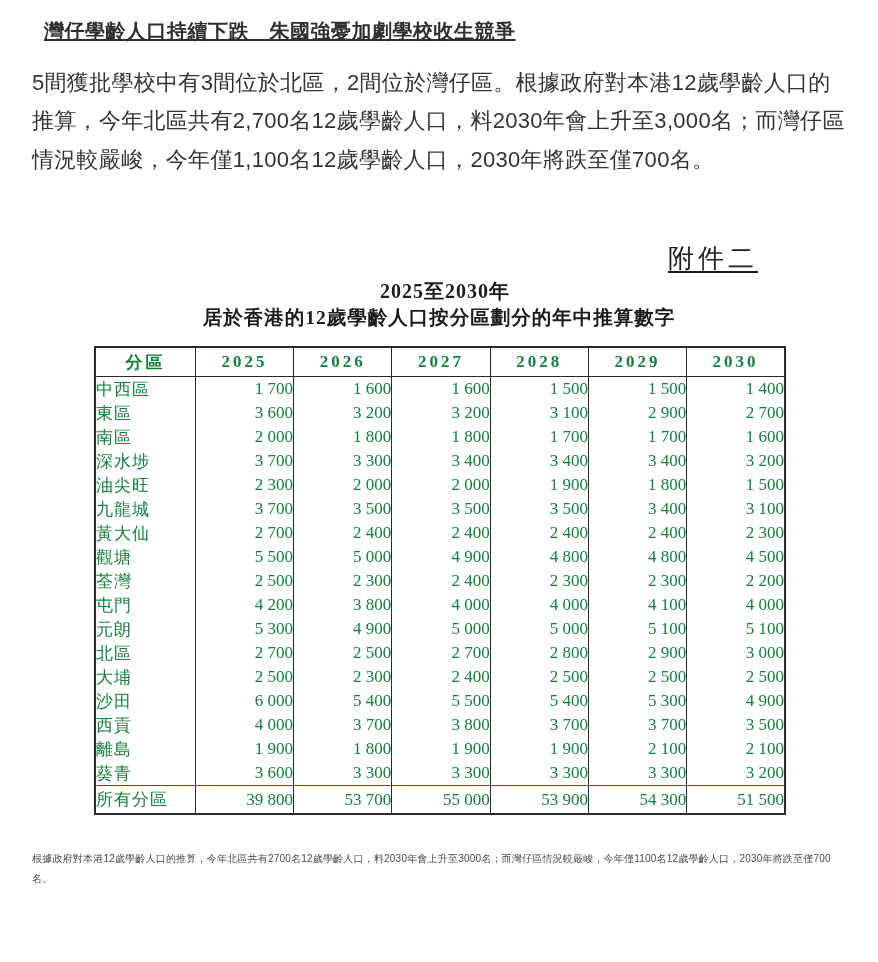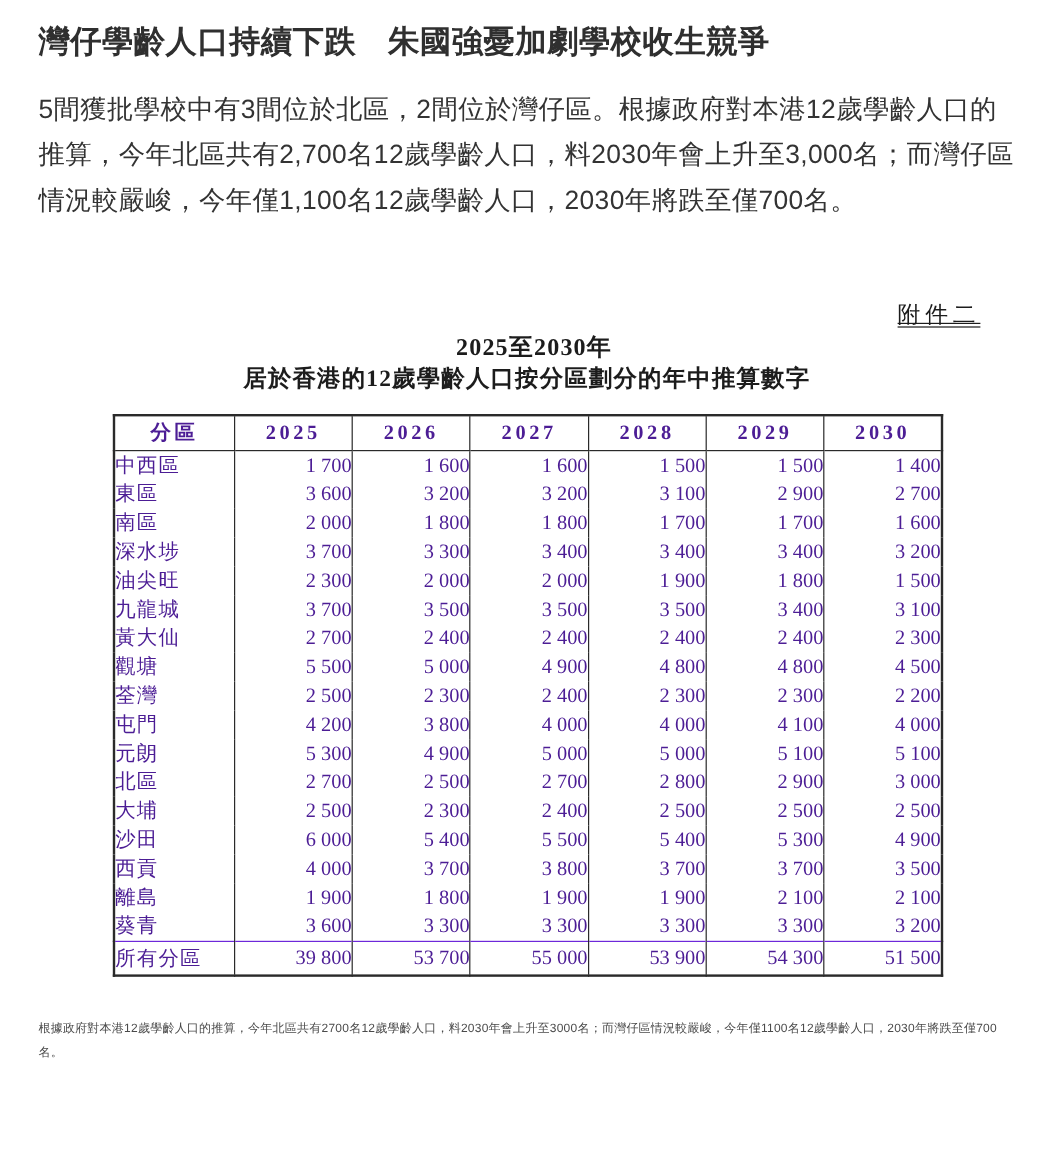--- a/index.html
+++ b/index.html
@@ -8,46 +8,46 @@
     background: #ffffff;
     width: 878px;
     height: 962px;
     overflow: hidden;
     font-family: "Liberation Sans", sans-serif;
   }
   .article {
     width: 878px;
   }
   .headline {
-    margin: 18px 32px 0 32px;
-    font-size: 26px;
+    margin: 18px 32px 0 44px;
+    font-size: 20px;
     font-weight: 700;
     color: #2f2f2f;
     letter-spacing: 0.5px;
     line-height: 1.3;
+    text-decoration: underline;
   }
   .lead {
     margin: 20px 32px 0 32px;
     font-size: 22px;
     color: #333333;
     line-height: 1.74;
     letter-spacing: 0.3px;
   }
   
   .attachment {
     font-family: "Liberation Serif", "DejaVu Serif", serif;
     color: #1c1c1c;
     margin-top: 62px;
   }
   .attachment-label {
     text-align: right;
-    padding-right: 61px;
-    font-size: 19px;
+    padding-right: 120px;
+    font-size: 26px;
     letter-spacing: 4px;
-    text-decoration: underline;
   }
   .attachment-label span {
     text-decoration: underline;
     text-underline-offset: 4px;
   }
   .doc-title {
     text-align: center;
     font-weight: 700;
     font-size: 20px;
     letter-spacing: 1px;
@@ -62,21 +62,21 @@
     letter-spacing: 1px;
     line-height: 1.35;
     font-family: Liberation Serif, serif;
   }
   table.pop-table {
     border-collapse: collapse;
     margin: 15px 0 0 94px;
     width: 692px;
     table-layout: fixed;
     font-size: 17px;
-    color: #4c1d95;
+    color: #15803d;
     border: 2px solid #2a2a2a;
   }
   table.pop-table col.c-district { width: 100px; }
   table.pop-table col.c-year { width: 98px; }
   table.pop-table th,
   table.pop-table td {
     padding: 0;
     font-weight: normal;
     border-left: 1px solid #2a2a2a;
   }

